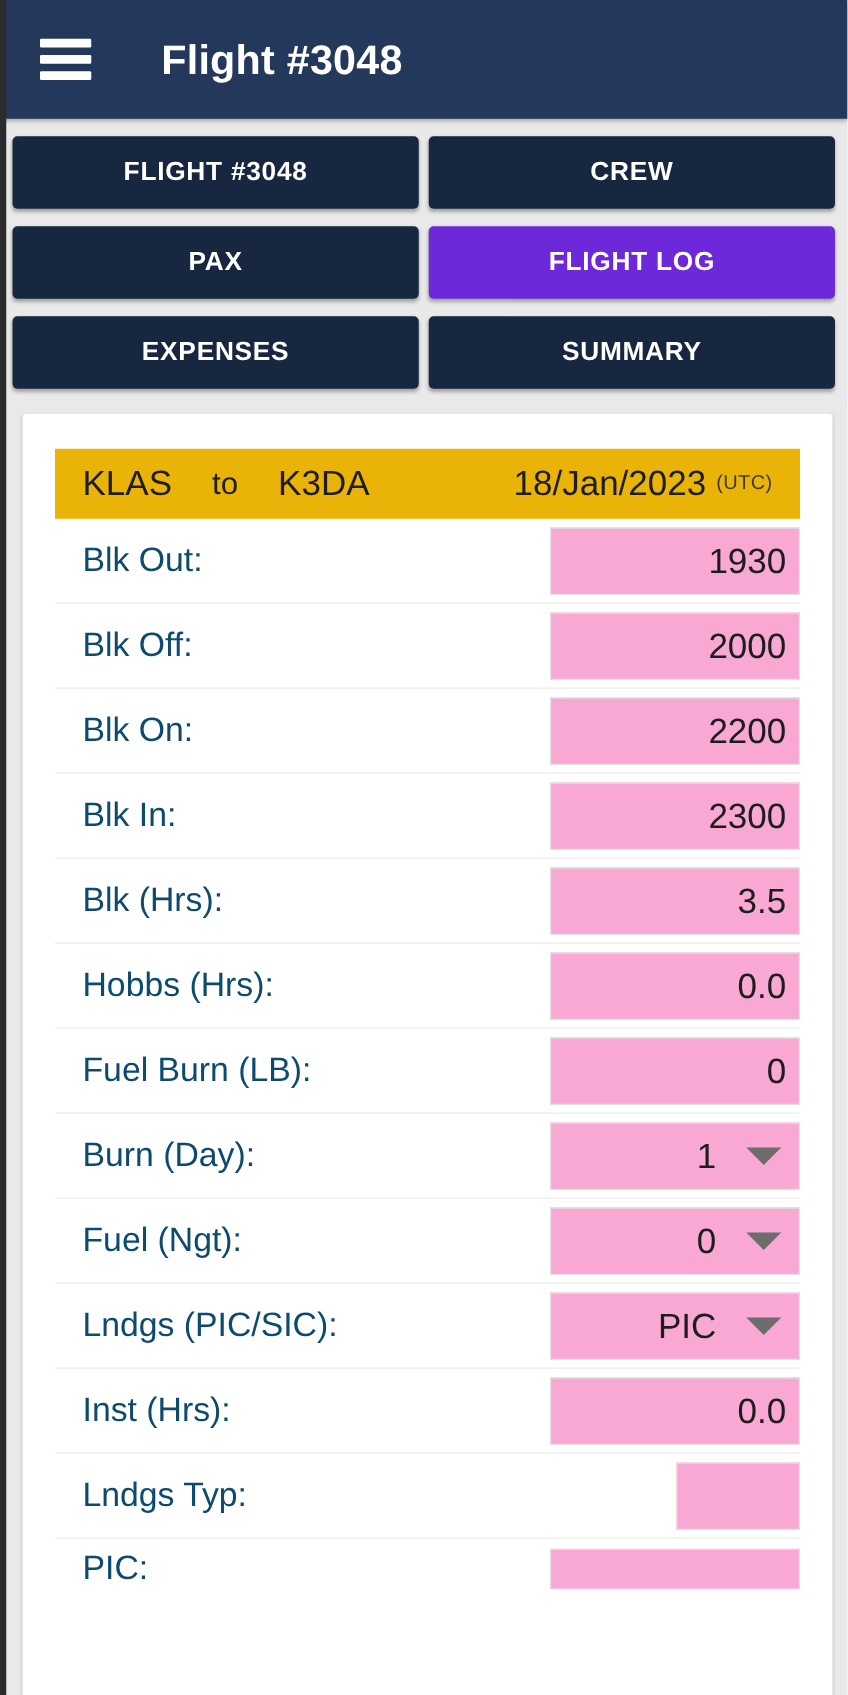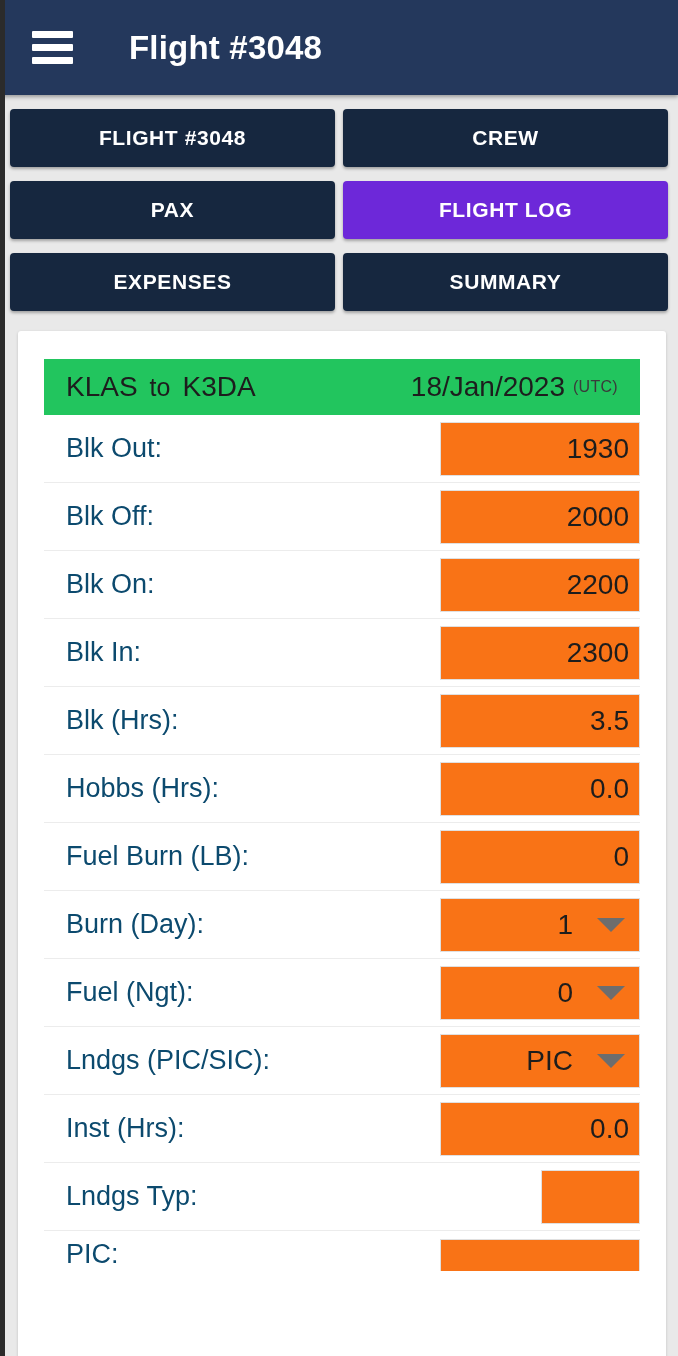--- a/index.html
+++ b/index.html
@@ -99,31 +99,31 @@
     height: 1030px;
     overflow: hidden;
     padding: 28px 0 0 0;
   }
   .form {
     margin: 0 26px 0 26px;
   }
 
   
   .route-row {
-    background: #22c55e;
+    background: #eab308;
     height: 56px;
     display: flex;
     align-items: center;
     padding: 0 22px 0 22px;
   }
   .route-from, .route-to-lbl, .route-to {
     font-size: 28px;
     color: #1d1d1d;
   }
-  .route-to-lbl { margin: 0 12px; font-size: 25px; }
+  .route-to-lbl { margin: 0 32px; font-size: 25px; }
   .route-spacer { flex: 1 1 auto; }
   .route-date {
     font-size: 28px;
     color: #1d1d1d;
   }
   .route-utc {
     font-size: 16px;
     color: #3a3a3a;
     margin-left: 8px;
     letter-spacing: 0.3px;
@@ -141,21 +141,21 @@
   .row:last-child { border-bottom: none; }
   .row-label {
     font-size: 27px;
     color: #0c4a6e;
     flex: 1 1 auto;
     white-space: nowrap;
   }
   .field {
     width: 200px;
     height: 54px;
-    background: #f97316;
+    background: #f9a8d4;
     border: 1px solid #e0e0e0;
     display: flex;
     align-items: center;
     justify-content: flex-end;
     padding-right: 10px;
     flex: 0 0 auto;
     cursor: text;
   }
   .field.narrow {
     width: 99px;

